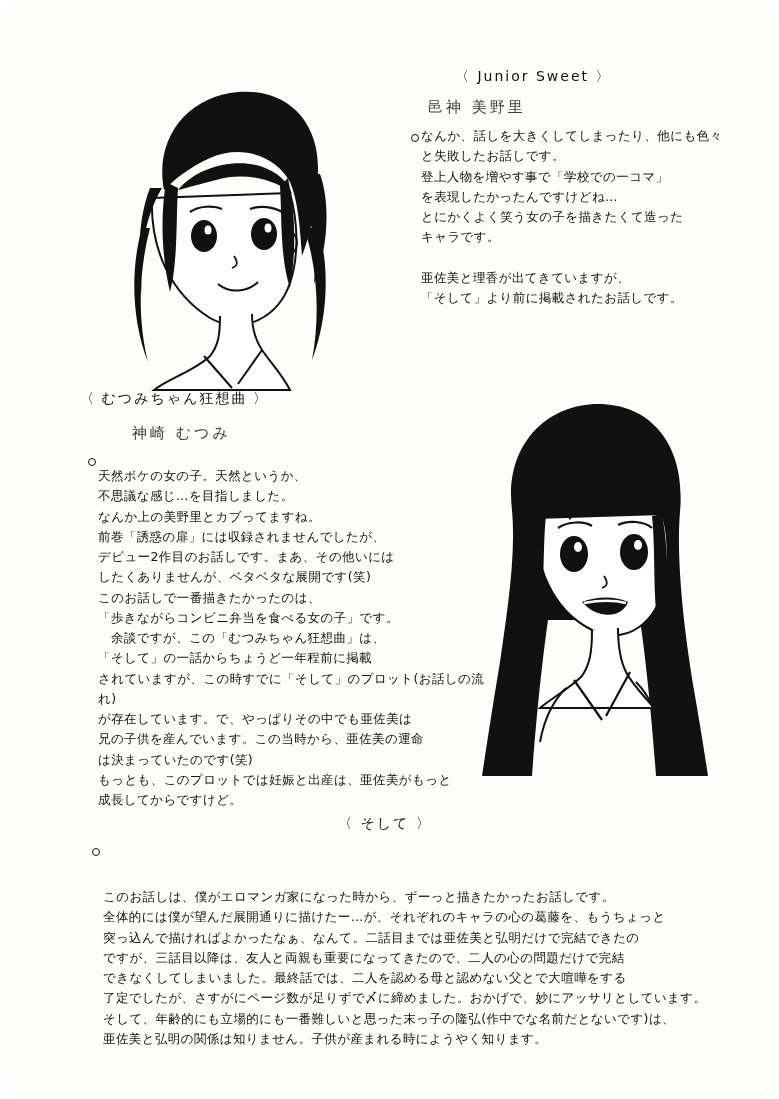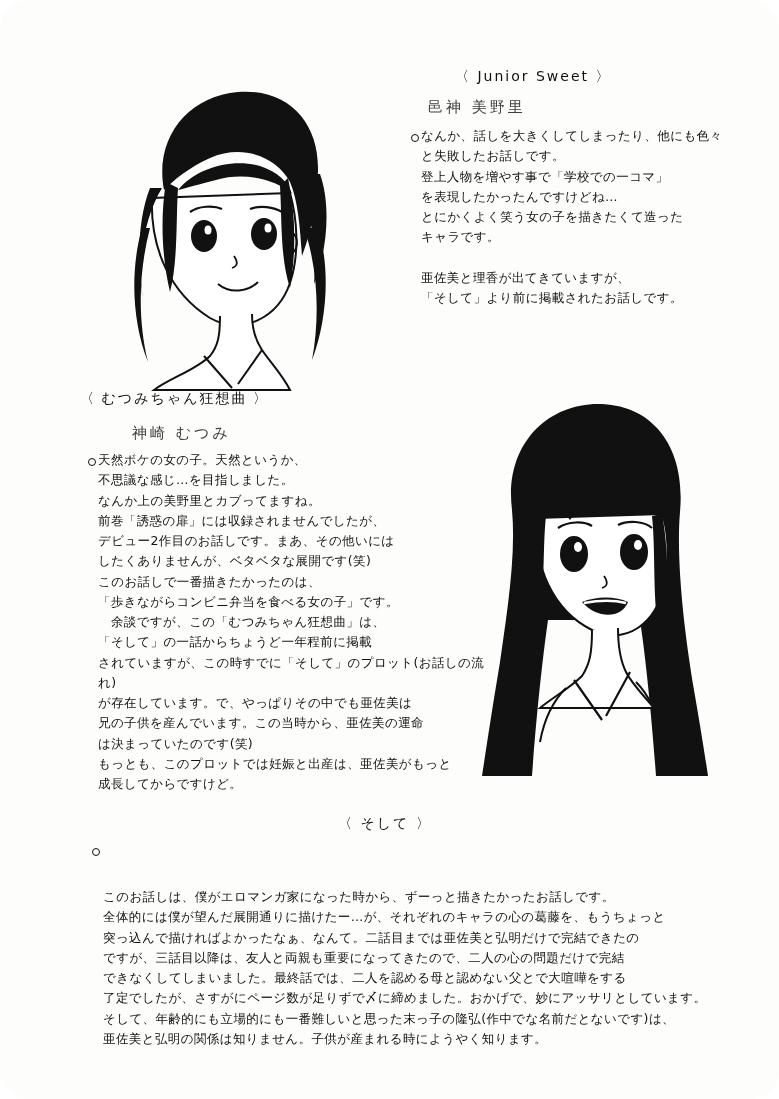--- a/index.html
+++ b/index.html
@@ -58,21 +58,21 @@
 
   
   #sec1-title   { position: absolute; left: 455px; top: 68px; }
   #sec1-name    { position: absolute; left: 428px; top: 98px; }
   #sec1-bullet  { left: 411px; top: 134px; }
   #sec1-body    { position: absolute; left: 421px; top: 126px; width: 330px; }
 
   #sec2-title   { position: absolute; left: 80px; top: 390px; font-family: Liberation Serif, serif; }
   #sec2-name    { position: absolute; left: 100px; top: 424px; margin-left: 32px; }
   #sec2-bullet  { left: 88px; top: 458px; }
-  #sec2-body    { position: absolute; left: 98px; top: 450px; width: 400px; }
+  #sec2-body    { position: absolute; left: 98px; top: 466px; width: 400px; }
 
   #sec3-title   { position: absolute; left: 338px; top: 815px; }
   #sec3-bullet  { left: 92px; top: 848px; }
   #sec3-body    { position: absolute; left: 103px; top: 840px; width: 660px; margin-top: 47px; }
 
   .portrait { position: absolute; }
   #portrait-munetsumi { left: 92px; top: 78px; }
   #portrait-minori   { left: 470px; top: 390px; }
 </style>
 </head>

